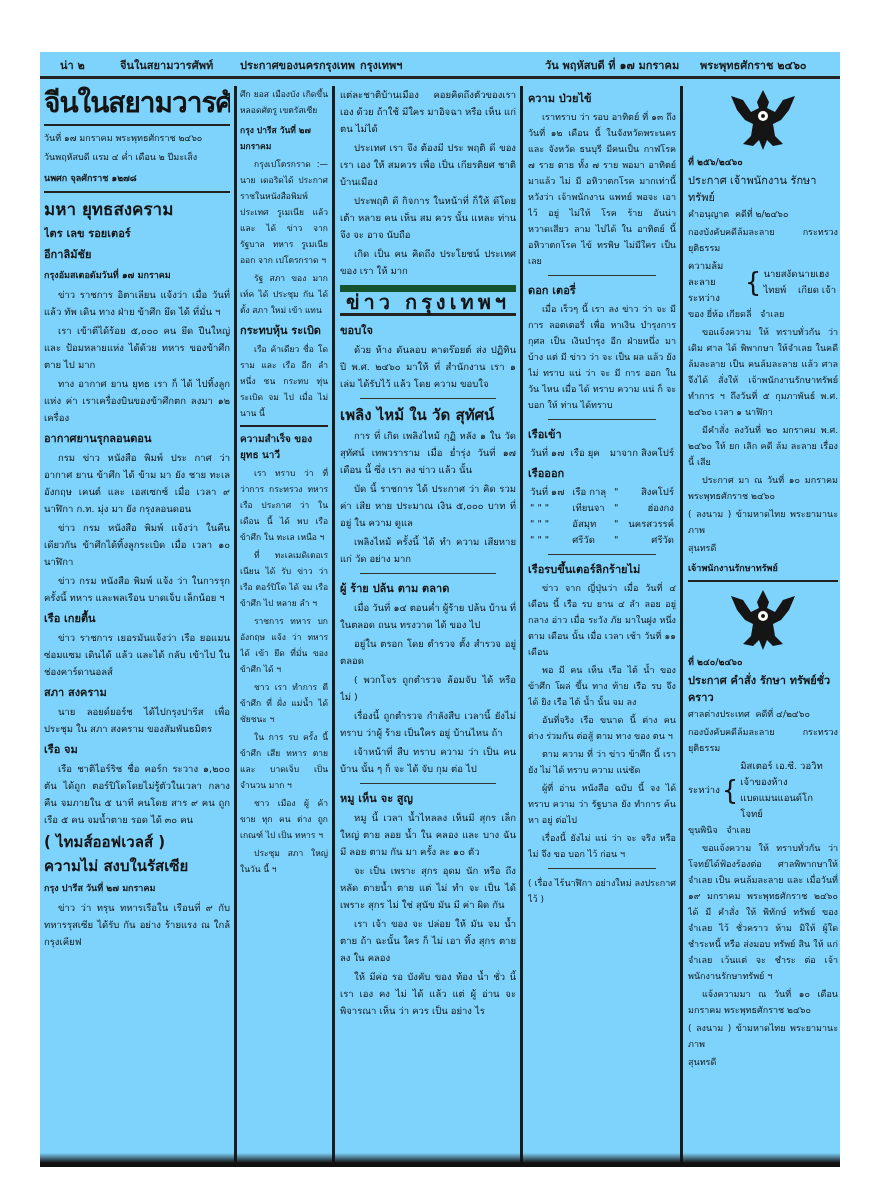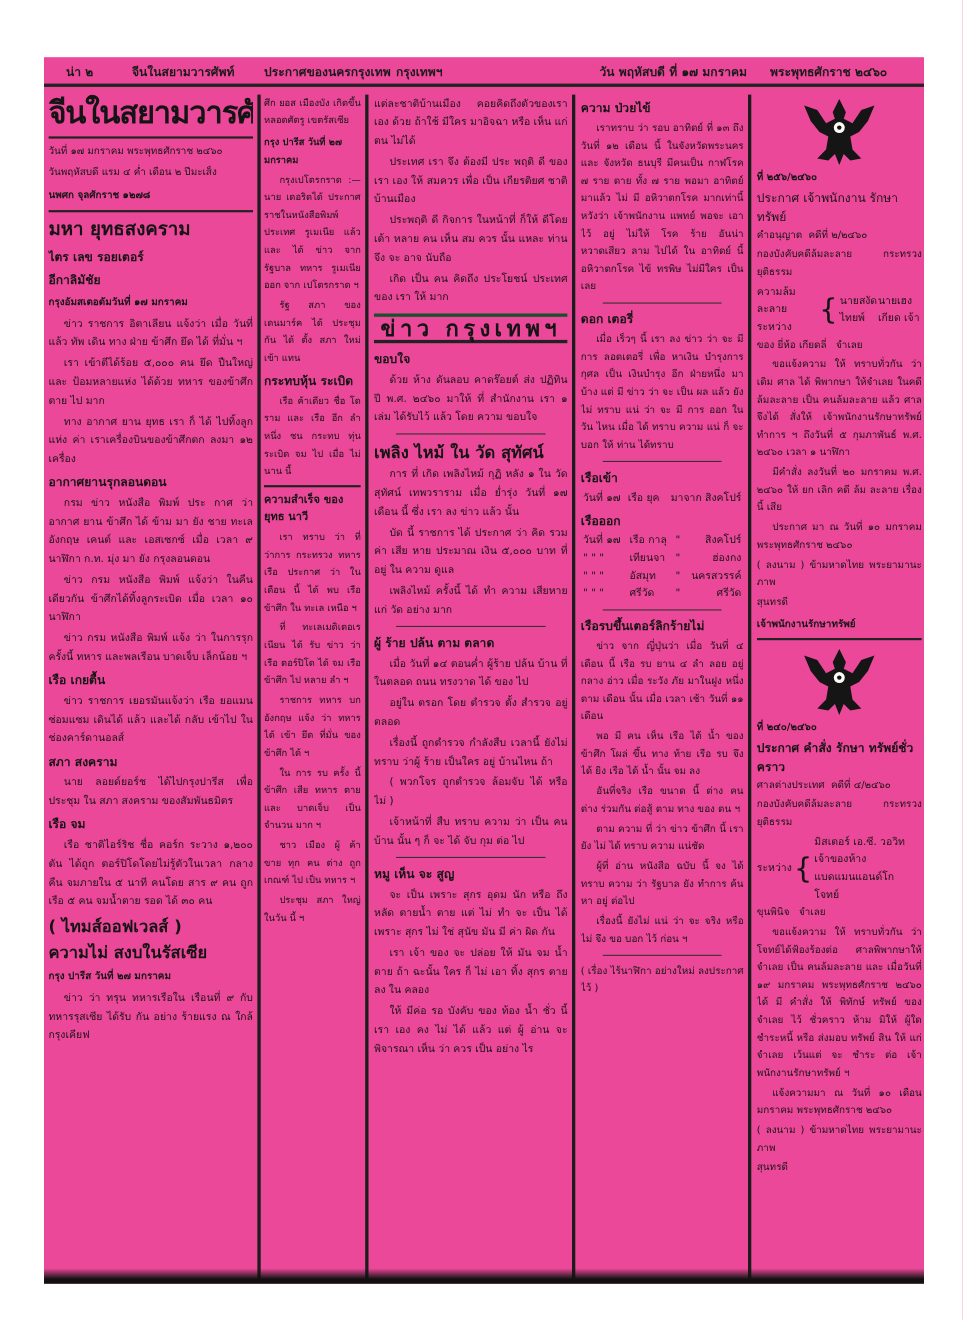--- a/index.html
+++ b/index.html
@@ -1,35 +1,35 @@
 <!DOCTYPE html>
 <html><head>
 <meta charset="utf-8">
 <style>
   html, body { margin: 0; padding: 0; background: #ffffff; }
   body { width: 875px; height: 1200px; position: relative; overflow: hidden;
          font-family: "DejaVu Sans", sans-serif; color: #111; }
-  .page { position: absolute; left: 40px; top: 52px; width: 800px; height: 1115px; background: #ec4899; }
+  .page { position: absolute; left: 40px; top: 52px; width: 800px; height: 1115px; background: #7dd3fc; }
   .running-head { position: absolute; left: 0; top: 0; width: 800px; height: 24px;
                   font-size: 11px; font-weight: bold; color: #1a1a1a; }
   .running-head span { position: absolute; top: 4px; white-space: nowrap; }
   .head-rule { position: absolute; left: 0; top: 24px; width: 800px; height: 3px; background: #222; }
   .col { position: absolute; top: 34px; font-size: 9.5px; line-height: 17px; color: #141414; overflow: hidden; }
   .col p { margin: 0 0 2px 0; text-indent: 14px; text-align: justify; }
   .col p.noind { text-indent: 0; }
   .vrule { position: absolute; top: 34px; width: 3px; height: 1080px; background: #1c1c1c; }
   .h-center { text-align: left; font-weight: bold; margin: 4px 0 2px 0; }
   .h-lg { font-size: 17px; line-height: 24px; }
   .h-md { font-size: 15px; line-height: 20px; }
   .h-sm { font-size: 11px; line-height: 17px; }
   .masthead { font-family: "DejaVu Serif", serif; font-size: 28px; font-weight: bold;
               line-height: 34px; letter-spacing: -1px; white-space: nowrap; }
   .hr { height: 2px; background: #222; margin: 4px 0; }
   .hr-thin { height: 1px; background: #333; margin: 6px 20px; }
-  .boxed-title { border-top: 3px solid #14532d; border-bottom: 3px solid #222; margin: 6px 0; padding: 2px 0;
+  .boxed-title { border-top: 7px solid #14532d; border-bottom: 3px solid #222; margin: 6px 0; padding: 2px 0;
                  font-family: "DejaVu Serif", serif; font-size: 20px; font-weight: bold; text-align: center; letter-spacing: 4px; }
   .garuda { margin: 0 auto; display: block; }
   .ruled-table { width: 100%; border-collapse: collapse; font-size: 9.5px; }
   .ruled-table td { padding: 0 2px; line-height: 16px; white-space: nowrap; }
   .right { text-align: right; }
   .bottom-edge { position: absolute; left: 0; bottom: 0; width: 800px; height: 14px;
                  background: linear-gradient(180deg, rgba(0,0,0,0) 0%, #111 70%); }
   .notice-ref { font-size: 9px; font-weight: bold; }
   .brace-row { display: flex; align-items: center; font-size: 9.5px; }
   .brace { font-size: 26px; line-height: 26px; margin: 0 2px; }
@@ -81,28 +81,29 @@
     <div class="h-center h-md">( ไทมส์ออฟเวลส์ )</div>
     <div class="h-center h-md">ความไม่ สงบในรัสเซีย</div>
     <div class="h-center" style="font-size:9px">กรุง ปารีส วันที่ ๒๗ มกราคม</div>
     <p>ข่าว ว่า ทรุน ทหารเรือใน เรือนที่ ๙ กับ ทหารรุสเซีย ได้รับ กัน อย่าง ร้ายแรง ณ ใกล้ กรุงเคียฟ</p>
   </div>
 
   <div class="col" style="left:200px; width:88px; height:1075px; font-size:8.5px; line-height:16px;">
     <p class="noind">ศึก ยอส เมืองบัง เกิดขึ้นหลอดศัตรู เขตรัสเซีย</p>
     <div class="h-center" style="font-size:8.5px">กรุง ปารีส วันที่ ๒๗ มกราคม</div>
     <p>กรุงเปโตรกราด :— นาย เดอริดได้ ประกาศ ราชในหนังสือพิมพ์ ประเทศ รูเมเนีย แล้ว และ ได้ ข่าว จาก รัฐบาล ทหาร รูเมเนีย ออก จาก เปโตรกราด ฯ</p>
-    <p>รัฐ สภา ของ เดนมาร์ค ได้ ประชุม กัน ได้ ตั้ง สภา ใหม่ เข้า แทน</p>
+    <p>รัฐ สภา ของ มากเท์ค ได้ ประชุม กัน ได้ ตั้ง สภา ใหม่ เข้า แทน</p>
     <div class="h-center h-sm">กระทบหุ้น ระเบิด</div>
     <p>เรือ ค้าเดียว ชื่อ โดราม และ เรือ อีก ลำ หนึ่ง ชน กระทบ ทุ่น ระเบิด จม ไป เมื่อ ไม่ นาน นี้</p>
     <div class="hr"></div>
     <div class="h-center" style="font-size:10px">ความสำเร็จ ของ ยุทธ นาวี</div>
     <p>เรา ทราบ ว่า ที่ ว่าการ กระทรวง ทหาร เรือ ประกาศ ว่า ในเดือน นี้ ได้ พบ เรือ ข้าศึก ใน ทะเล เหนือ ฯ</p>
     <p>ที่ ทะเลเมดิเตอเรเนียน ได้ รับ ข่าว ว่า เรือ ตอร์ปิโด ได้ จม เรือ ข้าศึก ไป หลาย ลำ ฯ</p>
     <p>ราชการ ทหาร บก อังกฤษ แจ้ง ว่า ทหาร ได้ เข้า ยึด ที่มั่น ของ ข้าศึก ได้ ฯ</p>
+    <p>ชาว เรา ทำการ ตีข้าศึก ที่ ฝั่ง แม่น้ำ ได้ชัยชนะ ฯ</p>
     <p>ใน การ รบ ครั้ง นี้ ข้าศึก เสีย ทหาร ตาย และ บาดเจ็บ เป็น จำนวน มาก ฯ</p>
     <p>ชาว เมือง ผู้ ค้า ขาย ทุก คน ต่าง ถูก เกณฑ์ ไป เป็น ทหาร ฯ</p>
     <p>ประชุม สภา ใหญ่ ในวัน นี้ ฯ</p>
   </div>
 
   <div class="col" style="left:300px; width:176px; height:1075px;">
     <p class="noind">แต่ละชาติบ้านเมือง คอยคิดถึงตัวของเราเอง ด้วย ถ้าใช้ มีใคร มาอิจฉา หรือ เห็น แก่ ตน ไม่ได้</p>
     <p>ประเทศ เรา จึง ต้องมี ประ พฤติ ดี ของ เรา เอง ให้ สมควร เพื่อ เป็น เกียรติยศ ชาติบ้านเมือง</p>
     <p>ประพฤติ ดี กิจการ ในหน้าที่ ก็ให้ ดีโดยเต้า หลาย คน เห็น สม ควร นั้น แหละ ท่าน จึง จะ อาจ นับถือ</p>
     <p>เกิด เป็น คน คิดถึง ประโยชน์ ประเทศ ของ เรา ให้ มาก</p>
@@ -111,25 +112,26 @@
     <p>ด้วย ห้าง ดันลอบ คาดร๊อยต์ ส่ง ปฏิทิน ปี พ.ศ. ๒๔๖๐ มาให้ ที่ สำนักงาน เรา ๑ เล่ม ได้รับไว้ แล้ว โดย ความ ขอบใจ</p>
     <div class="hr-thin"></div>
     <div class="h-center h-md">เพลิง ไหม้ ใน วัด สุทัศน์</div>
     <p>การ ที่ เกิด เพลิงไหม้ กุฏิ หลัง ๑ ใน วัด สุทัศน์ เทพวราราม เมื่อ ย่ำรุ่ง วันที่ ๑๗ เดือน นี้ ซึ่ง เรา ลง ข่าว แล้ว นั้น</p>
     <p>บัด นี้ ราชการ ได้ ประกาศ ว่า คิด รวม ค่า เสีย หาย ประมาณ เงิน ๕,๐๐๐ บาท ที่ อยู่ ใน ความ ดูแล</p>
     <p>เพลิงไหม้ ครั้งนี้ ได้ ทำ ความ เสียหาย แก่ วัด อย่าง มาก</p>
     <div class="hr-thin"></div>
     <div class="h-center h-sm">ผู้ ร้าย ปล้น ตาม ตลาด</div>
     <p>เมื่อ วันที่ ๑๔ ตอนค่ำ ผู้ร้าย ปล้น บ้าน ที่ ในตลอด ถนน ทรงวาด ได้ ของ ไป</p>
     <p>อยู่ใน ตรอก โดย ตำรวจ ตั้ง สำรวจ อยู่ ตลอด</p>
+    <p>( พวกโจร ถูกตำรวจ ล้อมจับ ได้ หรือ ไม่ )</p>
     <p>เรื่องนี้ ถูกตำรวจ กำลังสืบ เวลานี้ ยังไม่ ทราบ ว่าผู้ ร้าย เป็นใคร อยู่ บ้านไหน ถ้า</p>
-    <p>( พวกโจร ถูกตำรวจ ล้อมจับ ได้ หรือ ไม่ )</p>
     <p>เจ้าหน้าที่ สืบ ทราบ ความ ว่า เป็น คน บ้าน นั้น ๆ ก็ จะ ได้ จับ กุม ต่อ ไป</p>
     <div class="hr-thin"></div>
     <div class="h-center h-sm">หมู เห็น จะ สูญ</div>
+    <p>หมู นี้ เวลา น้ำไหลลง เห็นมี สุกร เล็ก ใหญ่ ตาย ลอย น้ำ ใน คลอง และ บาง ฉัน มี ลอย ตาม กัน มา ครั้ง ละ ๑๐ ตัว</p>
     <p>จะ เป็น เพราะ สุกร อุดม นัก หรือ ถึง หลัด ตายน้ำ ตาย แต่ ไม่ ทำ จะ เป็น ได้ เพราะ สุกร ไม่ ใช่ สุนัข มัน มี ค่า ผิด กัน</p>
     <p>เรา เจ้า ของ จะ ปล่อย ให้ มัน จม น้ำ ตาย ถ้า ฉะนั้น ใคร ก็ ไม่ เอา ทิ้ง สุกร ตาย ลง ใน คลอง</p>
     <p>ให้ มีค่อ รอ บังคับ ของ ท้อง น้ำ ชั่ว นี้ เรา เอง คง ไม่ ได้ แล้ว แต่ ผู้ อ่าน จะ พิจารณา เห็น ว่า ควร เป็น อย่าง ไร</p>
   </div>
 
   <div class="col" style="left:488px; width:148px; height:1075px; font-size:9px; line-height:16px;">
     <div class="h-center h-sm">ความ ป่วยไข้</div>
     <p>เราทราบ ว่า รอบ อาทิตย์ ที่ ๑๓ ถึง วันที่ ๑๒ เดือน นี้ ในจังหวัดพระนคร และ จังหวัด ธนบุรี มีคนเป็น กาฬโรค ๗ ราย ตาย ทั้ง ๗ ราย พอมา อาทิตย์ มาแล้ว ไม่ มี อหิวาตกโรค มากเท่านี้ หวังว่า เจ้าพนักงาน แพทย์ พอจะ เอาไว้ อยู่ ไม่ให้ โรค ร้าย อันน่า หวาดเสียว ลาม ไปได้ ใน อาทิตย์ นี้ อหิวาตกโรค ไข้ ทรพิษ ไม่มีใคร เป็น เลย</p>
     <div class="hr-thin"></div>
     <div class="h-center h-sm">ดอก เตอรี่</div>

